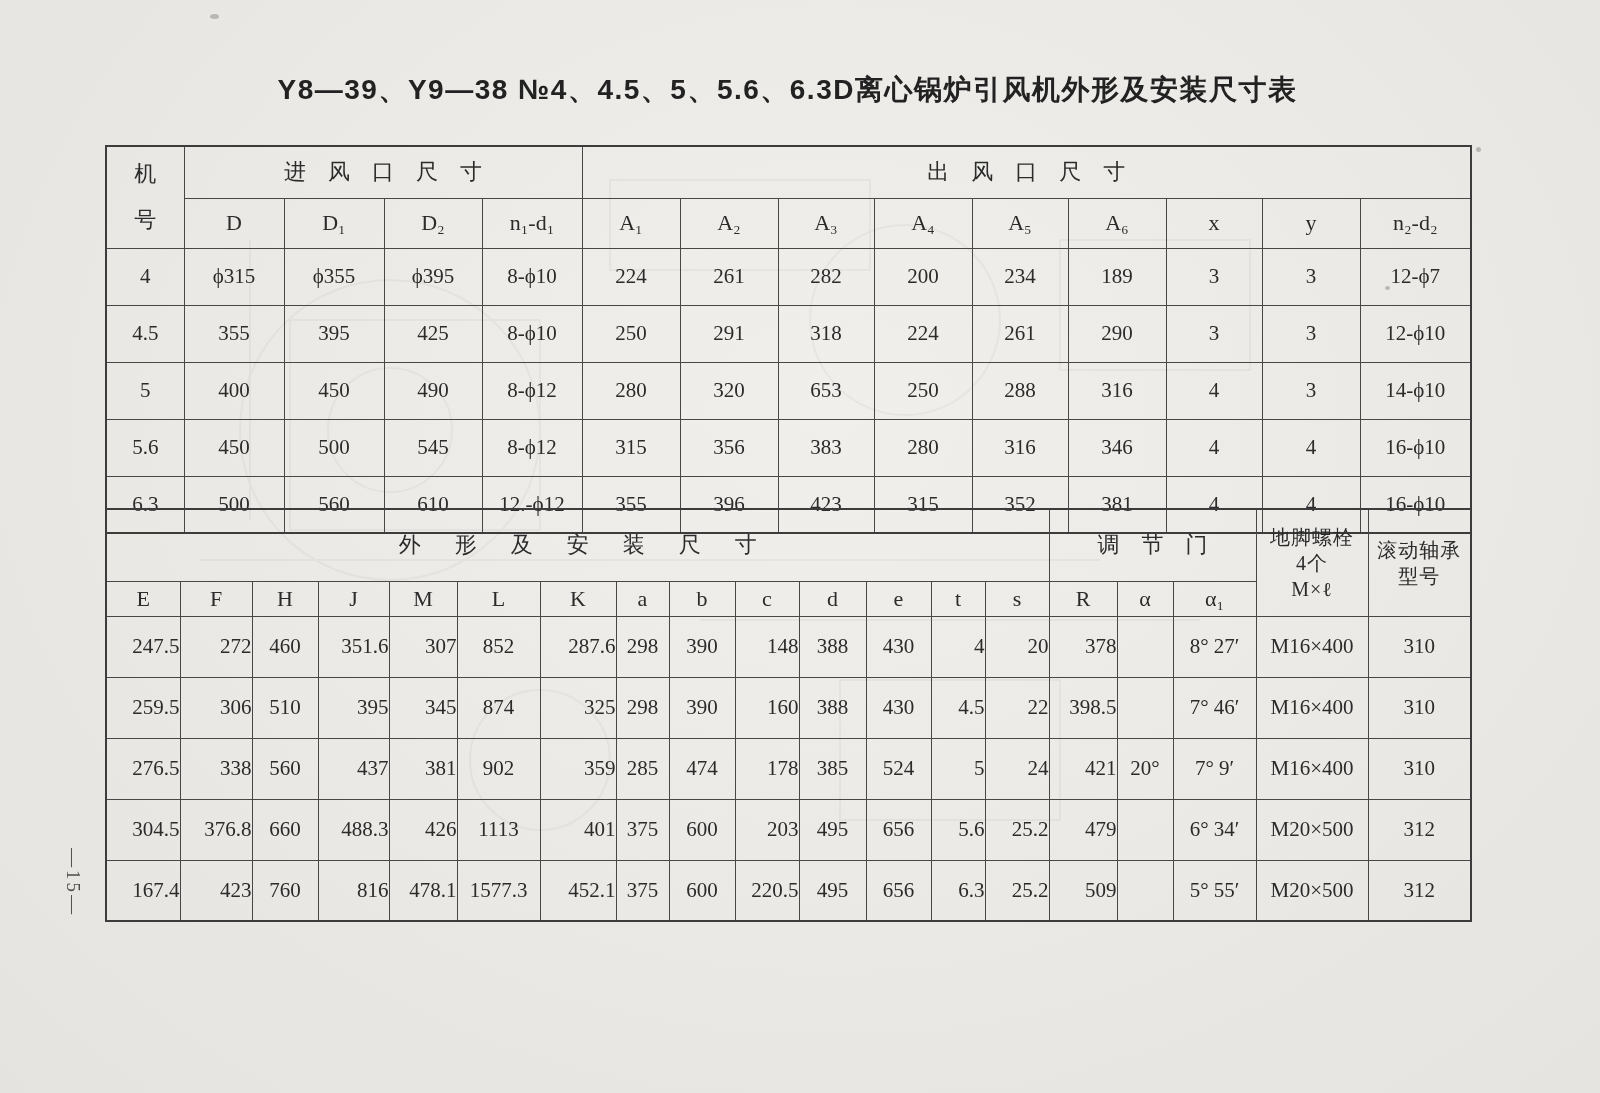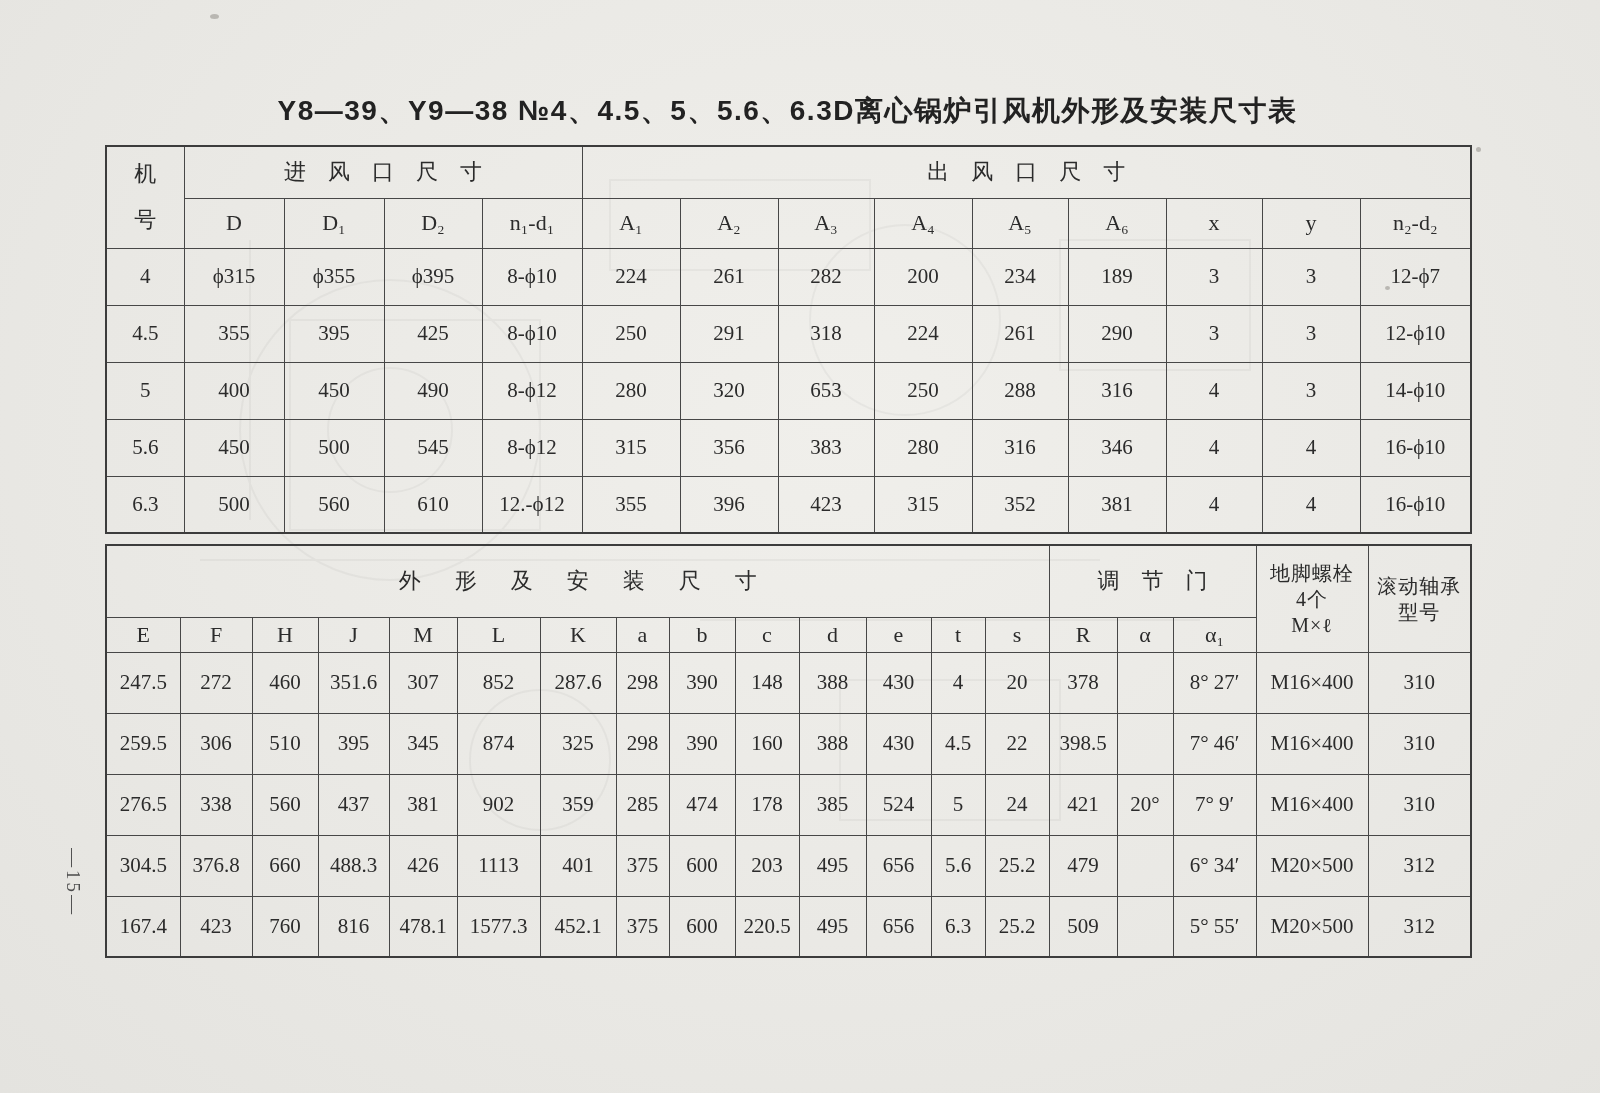--- a/index.html
+++ b/index.html
@@ -4,50 +4,50 @@
 <style>
   html,body { margin:0; padding:0; }
   .page {
     position:relative; width:1600px; height:1093px; overflow:hidden;
     background: radial-gradient(ellipse at 52% 38%, #f0efeb 0%, #eae9e5 55%, #e4e3df 100%);
     font-family:"Liberation Serif","DejaVu Serif",serif;
     color:#2b2b2b;
   }
   .bleed { position:absolute; left:0; top:0; opacity:0.055; }
   .title {
-    position:absolute; left:105px; top:92px; width:1365px;
+    position:absolute; left:105px; top:71px; width:1365px;
     text-align:center; font-family:"Liberation Sans","DejaVu Sans",sans-serif;
     font-size:28px; font-weight:bold; letter-spacing:1.5px; color:#222;
     margin:0; white-space:nowrap;
   }
   table.tbl {
     position:absolute; left:105px; border-collapse:collapse; table-layout:fixed;
     border:2.5px solid #3c3c3c;
   }
   .tbl th, .tbl td {
     border:1.6px solid #474747; padding:0; text-align:center;
     font-weight:normal; font-size:21px; color:#2b2b2b;
     overflow:hidden; white-space:nowrap;
   }
   #table-inlet  { top:145px; width:1365px; }
-  #table-outline{ top:544px; width:1365px;font-family:Liberation Serif, serif; }
+  #table-outline{ top:508px; width:1365px;font-family:Liberation Serif, serif; }
   tr.hrow1 { height:52px; }
   tr.hrow2 { height:50px; }
   #table-inlet tbody tr { height:57px; }
   #table-outline tr.hrow1 { height:72px; }
   #table-outline tr.hrow2 { height:35px; }
   #table-outline tbody tr { height:61px; }
   th.group { font-size:22px; letter-spacing:22px; text-indent:22px; font-weight:normal; }
   th.group-wide { letter-spacing:34px; text-indent:34px; }
   th.machine-no { font-size:22px; line-height:46px; letter-spacing:0; }
   th.machine-no span { display:block; }
   th.sub { font-size:22px; }
   th.multi { font-size:20px; line-height:26px; letter-spacing:1px; }
   th.multi span { display:block; }
-  td.al { text-align:center; }
+  td.al { text-align:right; }
   .page-number {
     position:absolute; left:62px; top:848px; height:100px;
     writing-mode:vertical-rl; font-size:19px; letter-spacing:3px; color:#4c4c4c;
   }
   .speck { position:absolute; border-radius:50%; background:#b9b7b2; }
 </style>
 </head>
 <body>
 
 <div class="page">

